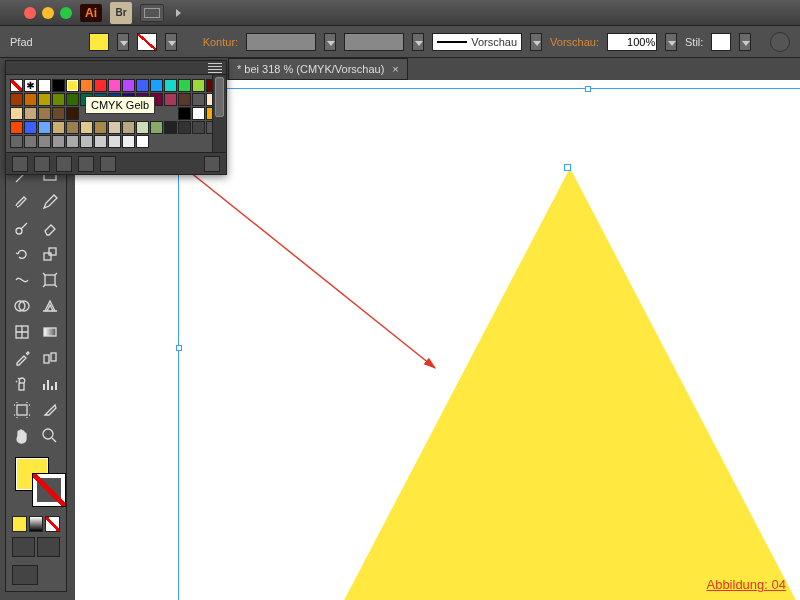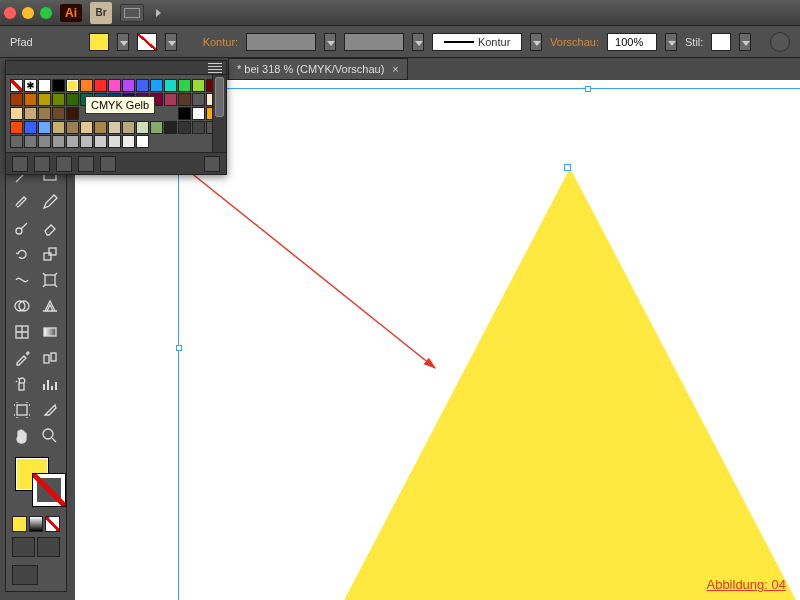--- a/index.html
+++ b/index.html
@@ -1,19 +1,19 @@
 <!DOCTYPE html>
 <html><head>
 <meta charset="utf-8">
 <style>
   * { box-sizing: border-box; margin: 0; padding: 0; font-family: "Lucida Grande", Arial, sans-serif; font-size: 11px; }
   body { width: 800px; height: 600px; background: #4a4a4a; overflow: hidden; position: relative; }
 
   
-  .titlebar { height: 26px; background: linear-gradient(#5a5a5a,#3d3d3d); display:flex; align-items:center; padding:0 4px; gap:8px; border-bottom:1px solid #222;}
+  .titlebar { height: 26px; background: linear-gradient(#5a5a5a,#3d3d3d); display:flex; align-items:center; padding:0 24px; gap:8px; border-bottom:1px solid #222;}
   .traffic { display:flex; gap:6px;}
   .dot { width:12px; height:12px; border-radius:50%; }
   .red{background:#ff5f57;} .yel{background:#ffbd2e;} .grn{background:#28c840;}
   .ai-logo { width:22px; height:18px; background:#2a0a00; color:#ff7f18; font-weight:bold; font-size:12px; display:flex; align-items:center; justify-content:center; border-radius:2px;}
   .br-logo { width:22px; height:22px; background:#c8b89a; color:#333; font-weight:bold; font-size:10px; display:flex; align-items:center; justify-content:center; border-radius:2px;}
   .tb-btn { width:24px; height:18px; background:#555; border:1px solid #333; border-radius:2px; position:relative;}
   .tb-btn::after{content:"";position:absolute;inset:3px;border:1px solid #999;}
   .tri-r { width:0;height:0;border-top:4px solid transparent;border-bottom:4px solid transparent;border-left:5px solid #bbb; margin-left:4px;}
 
   
@@ -21,21 +21,21 @@
   .label { color:#ddd; }
   .swatch { width:20px; height:18px; border:1px solid #222; display:inline-block;}
   .swatch.yellow{ background:#ffe940;}
   .swatch.nostroke { background:#fff; position:relative;}
   .swatch.nostroke::after{content:"";position:absolute;left:0;top:0;right:0;bottom:0;background:linear-gradient(to top right, transparent 45%, #e00 45%, #e00 55%, transparent 55%);}
   .dd { width:12px; height:18px; background:#6a6a6a; border:1px solid #222; position:relative;}
   .dd::after{content:"";position:absolute;top:7px;left:2px;width:0;height:0;border-left:4px solid transparent;border-right:4px solid transparent;border-top:5px solid #ccc;}
   .combo-stroke{ width:70px; height:18px; background:#888; border:1px solid #222;}
   .stroke-style{ width:90px; height:18px; background:#fff; border:1px solid #222; display:flex;align-items:center;justify-content:center;gap:4px;color:#333;}
   .stroke-style .line{flex:0 0 30px;height:2px;background:#000;}
-  .pctbox{width:50px;height:18px;background:#fff;border:1px solid #222;color:#000;padding:1px 7px;display:flex;align-items:center;}
+  .pctbox{width:50px;height:18px;background:#fff;border:1px solid #222;color:#000;padding:1px 19px;display:flex;align-items:center;}
   .stilbox{width:20px;height:18px;background:#fff;border:1px solid #222;}
   .right-gear{margin-left:auto;width:20px;height:20px;border-radius:50%;background:#555;border:1px solid #333;}
 
   
   .panel-swatches{ position:absolute; top:60px; left:5px; width:222px; background:#525252; border:1px solid #222; box-shadow:0 2px 8px rgba(0,0,0,.5); z-index:50;}
   .ps-hdr{height:14px;background:#3d3d3d;border-bottom:1px solid #222;position:relative;}
   .ps-hdr .menu{position:absolute;right:4px;top:2px;width:14px;height:10px;}
   .ps-hdr .menu::before{content:"";position:absolute;inset:0;background:repeating-linear-gradient(#ccc,#ccc 1px,transparent 1px,transparent 3px);}
   .ps-grid{display:flex;flex-wrap:wrap;padding:4px;gap:1px;background:#525252;}
   .sw{width:13px;height:13px;border:1px solid #222;}
@@ -104,21 +104,21 @@
   <span class="swatch nostroke"></span>
   <span class="dd"></span>
   <span style="width:10px"></span>
   <span class="label" style="color:#d88a3a">Kontur:</span>
   <span class="combo-stroke"></span>
   <span class="dd"></span>
   <span class="combo-stroke" style="width:60px"></span>
   <span class="dd"></span>
   <span class="stroke-style">
       <span class="line"></span>
-      <span>Kontur</span>
+      <span>Vorschau</span>
     </span>
   <span class="dd"></span>
   <span class="label" style="color:#d88a3a">Vorschau:</span>
   <span class="pctbox">100%</span>
   <span class="dd"></span>
   <span class="label">Stil:</span>
   <span class="stilbox"></span>
   <span class="dd"></span>
   <span class="right-gear"></span>
 </div>

